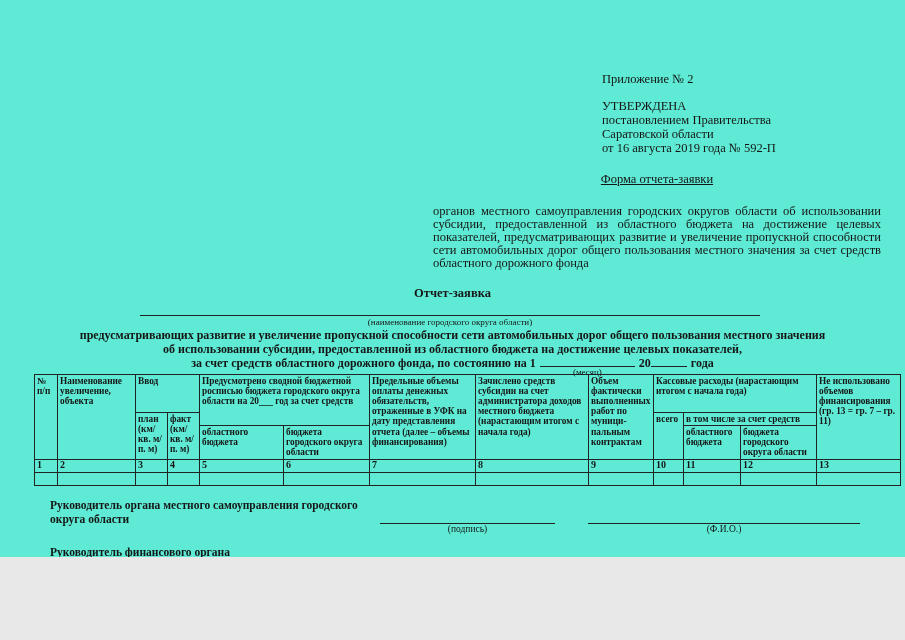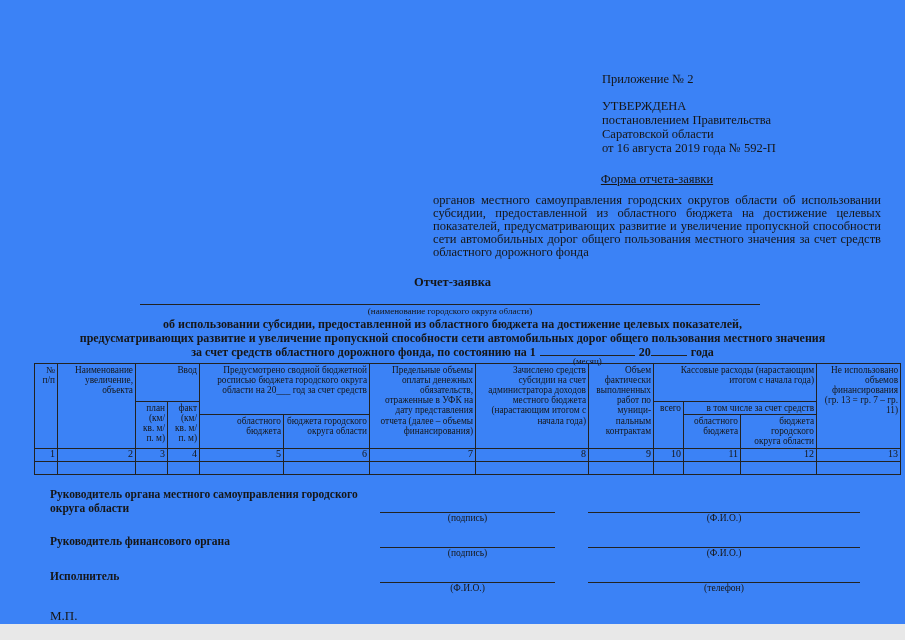--- a/index.html
+++ b/index.html
@@ -1,31 +1,31 @@
 <!DOCTYPE html>
 <html><head>
 <meta charset="utf-8">
 <style>
   * { margin: 0; padding: 0; box-sizing: border-box; }
   html, body { background: #e8e8e8; }
   body { font-family: "Liberation Serif", serif; }
   .page {
     position: relative;
-    width: 905px; height: 624px;
-    background: #3b82f6;
+    width: 905px; height: 557px;
+    background: #5eead4;
     color: #161616;
     overflow: hidden;
   }
 
   
   .right-block { margin: 72px 0 0 433px; width: 448px; font-size: 12.5px; line-height: 14px; }
   .right-inner { margin-left: 169px; }
   .appendix { margin-bottom: 13px; }
   .form-title { text-align: center; margin-top: 17px; text-decoration: underline; }
-  .form-desc { text-align: justify; line-height: 13px; margin-top: 8px; }
+  .form-desc { text-align: justify; line-height: 13px; margin-top: 19px; }
 
   
   .report-title { text-align: center; font-weight: bold; font-size: 12.5px; margin-top: 16px; }
 
   
   .name-block { margin: 14px 145px 0 140px; }
   .name-rule { border-bottom: 1.5px solid #222; height: 1px; }
   .name-caption { text-align: center; font-size: 9px; line-height: 10px; margin-top: 1px; }
 
   
@@ -34,24 +34,24 @@
   .blank-caption { position: absolute; top: 11px; left: 0; right: 0; text-align: center; font-weight: normal; font-size: 9px; line-height: 10px; }
   .blank-year { display: inline-block; width: 36px; border-bottom: 1.3px solid #222; height: 11px; margin: 0 4px 0 0; }
 
   
   .rubles { text-align: right; font-size: 10.5px; margin: 10px 10px 0 0; }
 
   
   table.report { border-collapse: collapse; margin: 3px 0 0 34px; table-layout: fixed; width: 866px; }
   table.report th, table.report td {
     border: 1px solid #222;
-    font-weight: normal;
+    font-weight: bold;
     font-size: 9.3px;
     line-height: 10.2px;
-    text-align: right;
+    text-align: left;
     vertical-align: top;
     padding: 1px 2px;
     overflow: hidden;
   }
   tr.hr1 { height: 38px; }
   tr.hr2 { height: 13px; }
   tr.hr3 { height: 34px; }
   tr.nums { height: 13px; }
   tr.nums td { font-size: 10px; padding: 0 2px; }
   tr.empty { height: 13px; }
@@ -89,22 +89,22 @@
   </div>
 
   <div class="report-title">Отчет-заявка</div>
 
   <div class="name-block">
     <div class="name-rule"></div>
     <div class="name-caption">(наименование городского округа области)</div>
   </div>
 
   <div class="subtitle">
+    <div>предусматривающих развитие и увеличение пропускной способности сети автомобильных дорог общего пользования местного значения</div>
     <div>об использовании субсидии, предоставленной из областного бюджета на достижение целевых показателей,</div>
-    <div>предусматривающих развитие и увеличение пропускной способности сети автомобильных дорог общего пользования местного значения</div>
     <div><span>за счет средств областного дорожного фонда, по состоянию на 1</span><span class="blank-month"><span class="blank-caption">(месяц)</span></span><span>20</span><span class="blank-year"></span><span>года</span></div>
   </div>
 
 
   <table class="report">
     <colgroup>
       <col style="width:23px">
         <col style="width:78px">
         <col style="width:32px">
         <col style="width:32px">

